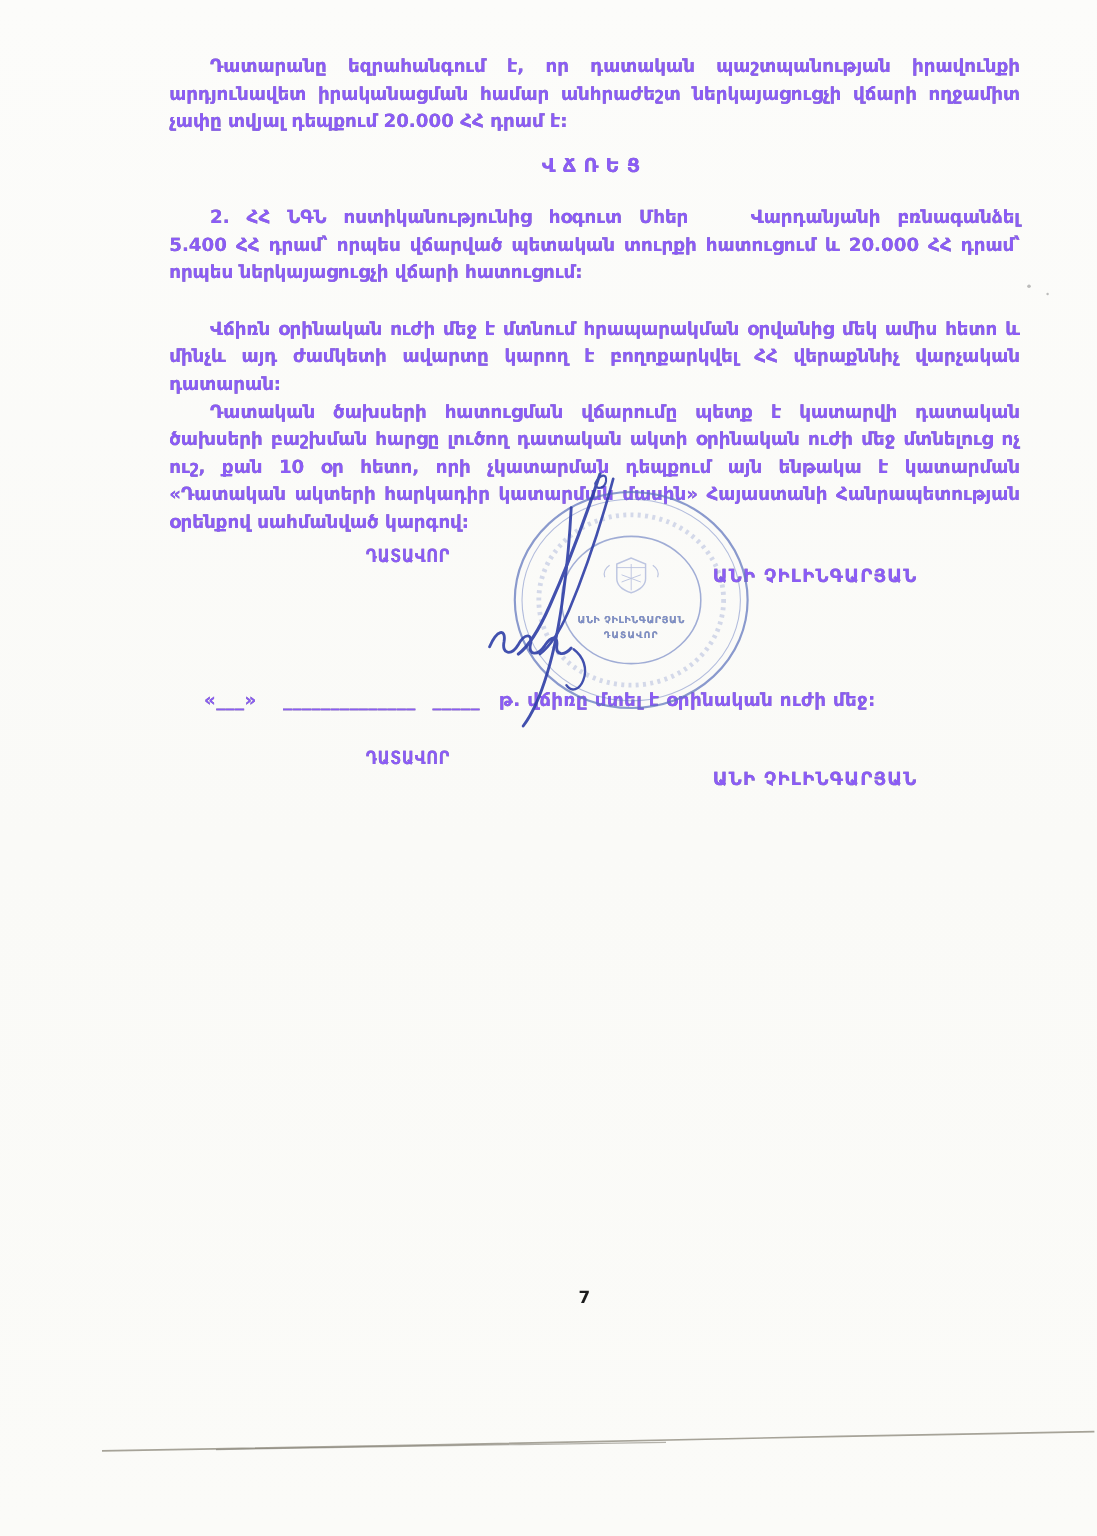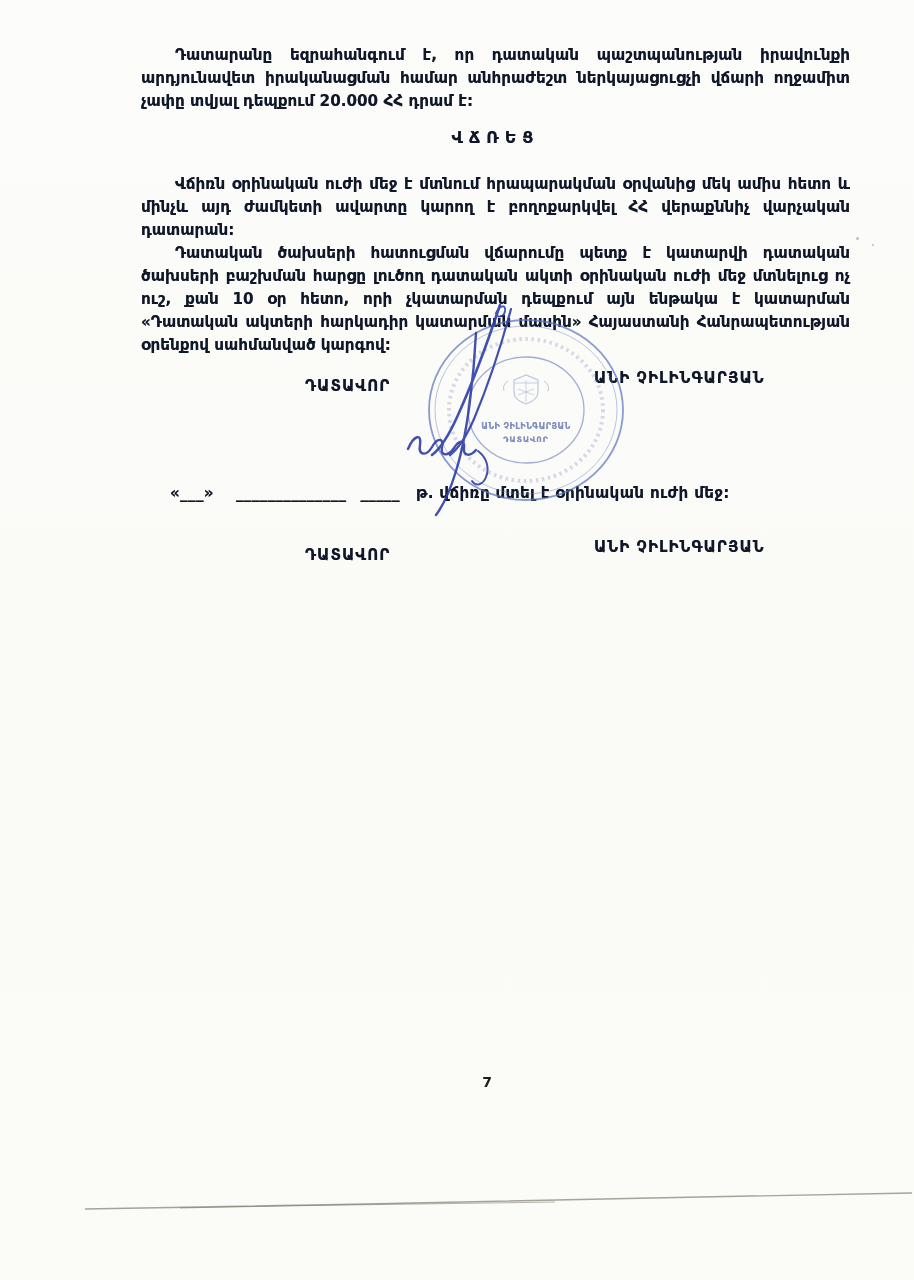--- a/index.html
+++ b/index.html
@@ -13,21 +13,21 @@
     color:#1b1b1b;
     overflow:hidden;
   }
   .content {
     position:absolute;
     left:141px; top:44px;
     width:709px;
     font-size:15.2px;
     font-weight:bold;
     line-height:23px;
-    color:#0f172a;
+    color:#8b5cf6;
     text-shadow:0 0 0.5px rgba(30,30,30,.55);
     z-index:1;
   }
   .para { text-align:justify; text-indent:34px; }
   .verdict-heading {
     text-align:center;
     font-size:16px;
     letter-spacing:6px;
     margin-top:13px;
     margin-bottom:21px;
@@ -35,22 +35,22 @@
   }
   .gap { display:inline-block; height:1px; }
   .g80 { width:80px; }
   .g52 { width:52px; }
   .g38 { width:38px; }
   .sig-row {
     position:relative;
     height:23px;
     margin-top:6px;
   }
-  .sig-row .judge-label { position:absolute; left:164px; top:12px; letter-spacing:1px; }
-  .sig-row .judge-name  { position:absolute; left:453px; top:4px; letter-spacing:1px; white-space:nowrap;text-align:center; }
+  .sig-row .judge-label { position:absolute; left:164px; top:0; letter-spacing:1px;font-family:Liberation Mono, monospace; }
+  .sig-row .judge-name  { position:absolute; left:453px; top:16px; letter-spacing:1px; white-space:nowrap;text-align:center; }
   .sig-row-2 { margin-top:27px; }
   .entry-row {
     margin-top:96px;
     padding-left:29px;
     text-indent:0;
     white-space:nowrap;
     letter-spacing:.3px;
   }
   .entry-row .blank-long { margin:0 14px 0 22px; }
   .entry-row .blank-short { margin-right:16px; }
@@ -88,20 +88,21 @@
 <div class="speck speck2"></div>
 
 <div class="content">
 
   <p class="para">Դատարանը եզրահանգում է, որ դատական պաշտպանության իրավունքի արդյունավետ իրականացման համար անհրաժեշտ ներկայացուցչի վճարի ողջամիտ չափը տվյալ դեպքում 20.000 ՀՀ դրամ է:</p>
 
 
   <div class="verdict-heading">ՎՃՌԵՑ</div>
 
 
+  <p class="para"><span>2.</span>&nbsp;<span>ՀՀ ՆԳՆ ոստիկանությունից հօգուտ Մհեր</span><span class="gap g52"></span><span>Վարդանյանի բռնագանձել 5.400 ՀՀ դրամ՝ որպես վճարված պետական տուրքի հատուցում և 20.000 ՀՀ դրամ՝ որպես ներկայացուցչի վճարի հատուցում:</span></p>
 
   <p class="para" style="margin-top:24px">Վճիռն օրինական ուժի մեջ է մտնում հրապարակման օրվանից մեկ ամիս հետո և մինչև այդ ժամկետի ավարտը կարող է բողոքարկվել ՀՀ վերաքննիչ վարչական դատարան:</p>
 
   <p class="para">Դատական ծախսերի հատուցման վճարումը պետք է կատարվի դատական ծախսերի բաշխման հարցը լուծող դատական ակտի օրինական ուժի մեջ մտնելուց ոչ ուշ, քան 10 օր հետո, որի չկատարման դեպքում այն ենթակա է կատարման «Դատական ակտերի հարկադիր կատարման մասին» Հայաստանի Հանրապետության օրենքով սահմանված կարգով:</p>
 
   <div class="sig-row">
     <span class="judge-label">ԴԱՏԱՎՈՐ</span>
     <span class="judge-name">ԱՆԻ ՉԻԼԻՆԳԱՐՅԱՆ</span>
 
     <svg class="stamp-overlay" viewBox="0 0 285 240" xmlns="http://www.w3.org/2000/svg">

